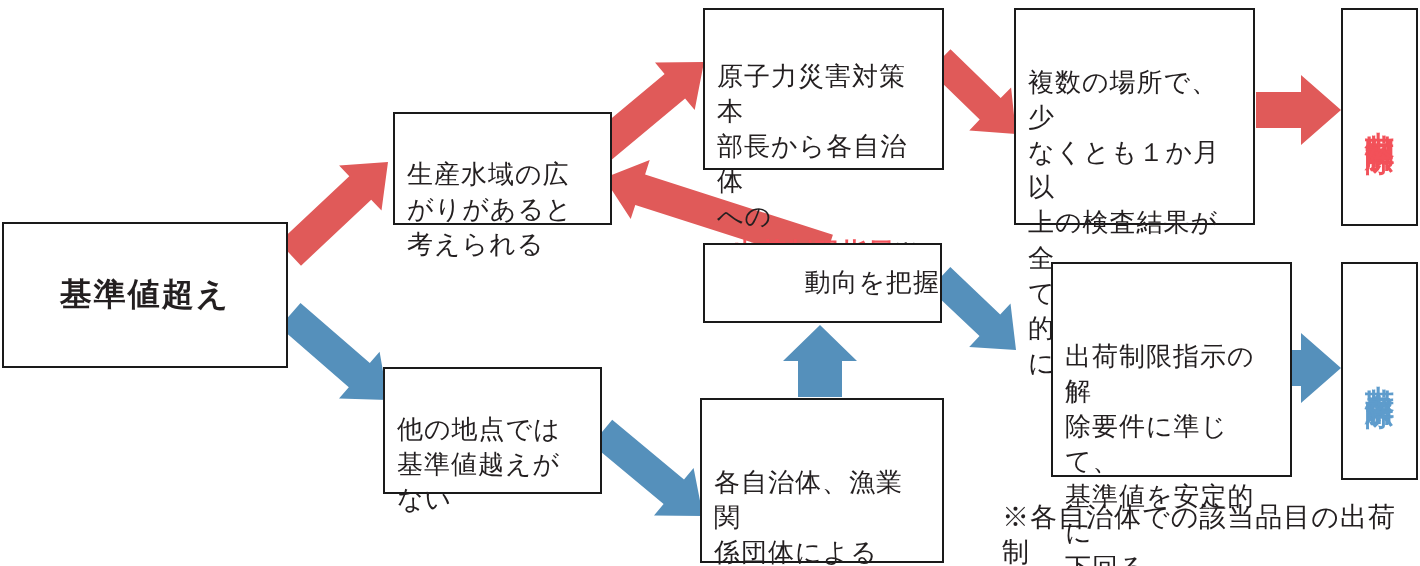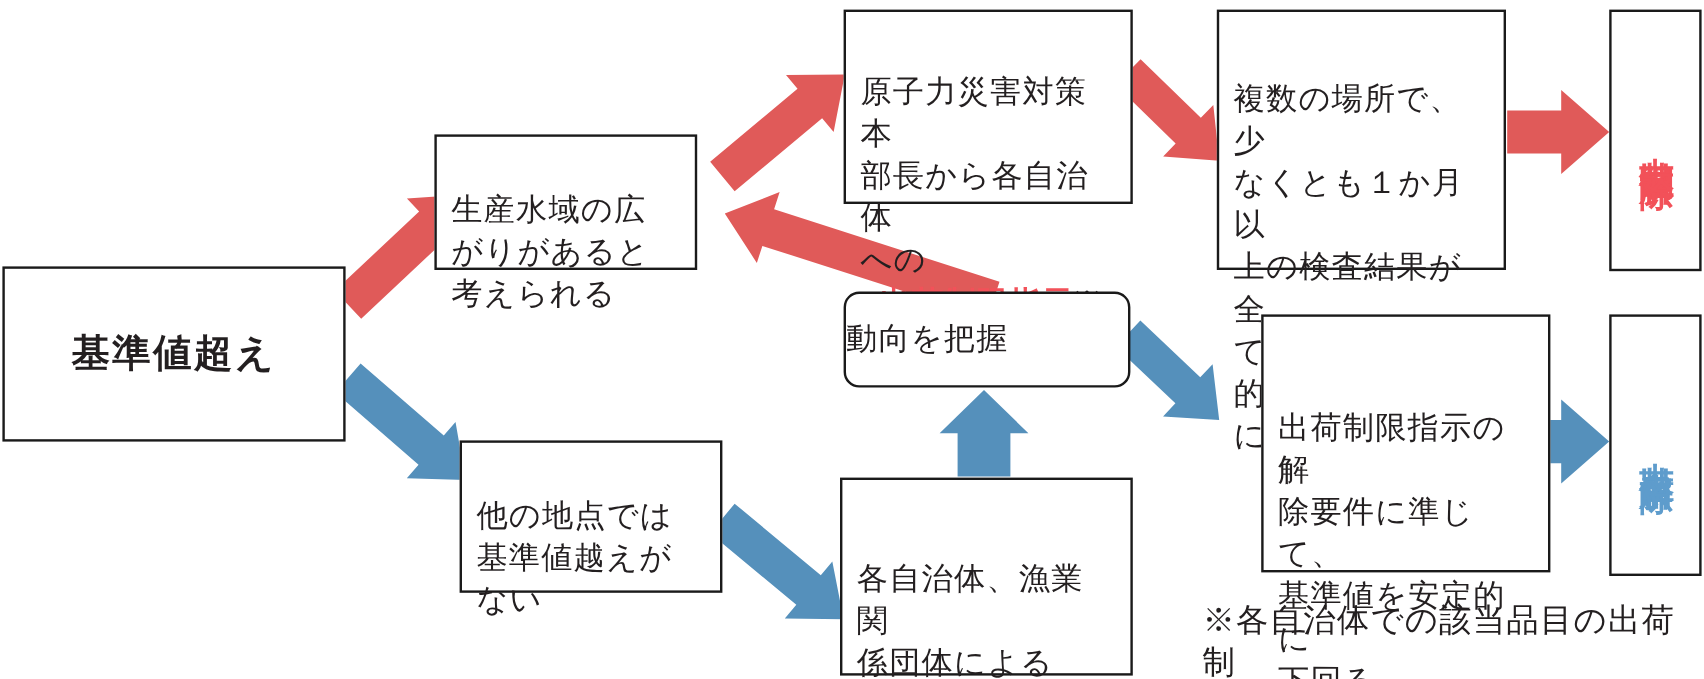--- a/index.html
+++ b/index.html
@@ -10,21 +10,21 @@
   #arrows{position:absolute;left:0;top:0;z-index:1;}
   .box{
     position:absolute;z-index:2;background:#ffffff;border:2px solid #1a1a1a;
     box-sizing:border-box;font-size:26px;line-height:1.35;letter-spacing:1px;
     white-space:pre-line;
   }
   .pad{padding:8px 12px;}
   .title-box{display:flex;flex-direction:column;justify-content:center;align-items:center;text-align:center;}
   .title-main{font-size:32px;font-weight:bold;letter-spacing:2px;}
   .title-sub{font-size:26px;margin-top:4px;}
-  .center-box{display:flex;justify-content:flex-start;align-items:center;border-radius:13px;}
+  .center-box{display:flex;justify-content:flex-end;align-items:center;}
   .vert-box{display:flex;justify-content:center;align-items:center;}
   .vert-text{
     writing-mode:vertical-rl;text-orientation:upright;
     font-size:29px;font-weight:bold;letter-spacing:3px;line-height:1;
   }
   .hl{font-weight:bold;}
   .hl-line-hq{padding-left:16px;}
   .hl-line-vol{padding-left:56px;}
   .note{
     position:absolute;z-index:2;font-size:27px;line-height:1.3;letter-spacing:1px;
@@ -46,21 +46,21 @@
       <polygon points="591.8,444.3 663.6,504.0 654.0,515.5 703.0,516.0 693.6,467.9 684.0,479.4 612.2,419.7" fill="#5590BB"></polygon>
       <polygon points="842.0,397.0 842.0,361.0 857.0,361.0 820.0,325.0 783.0,361.0 798.0,361.0 798.0,397.0" fill="#5590BB"></polygon>
       <polygon points="929.7,288.9 979.5,336.1 969.2,347.0 1016.0,350.0 1010.5,303.5 1000.2,314.4 950.3,267.1" fill="#5590BB"></polygon>
       <polygon points="1256.0,386.0 1301.0,386.0 1301.0,403.0 1341.0,368.0 1301.0,333.0 1301.0,350.0 1256.0,350.0" fill="#5590BB"></polygon>
     </svg>
 
   <div class="box title-box" style="left:2px;top:222px;width:286px;height:146px;">
     <div class="title-main">基準値超え</div>
   </div>
 
-  <div class="box pad" style="left:362px;top:112px;width:219px;height:113px;">
+  <div class="box pad" style="left:393px;top:112px;width:219px;height:113px;">
     <span>生産水域の広
 がりがあると
 考えられる</span>
   </div>
 
   <div class="box pad" style="left:383px;top:367px;width:219px;height:127px;">
     <span>他の地点では
 基準値越えが
 ない</span>
   </div>

